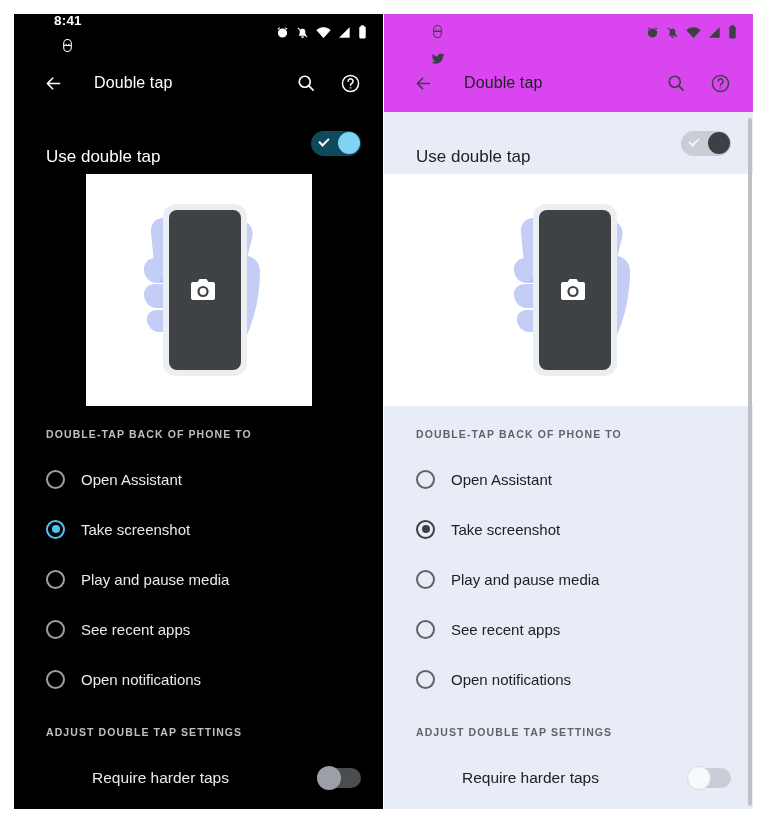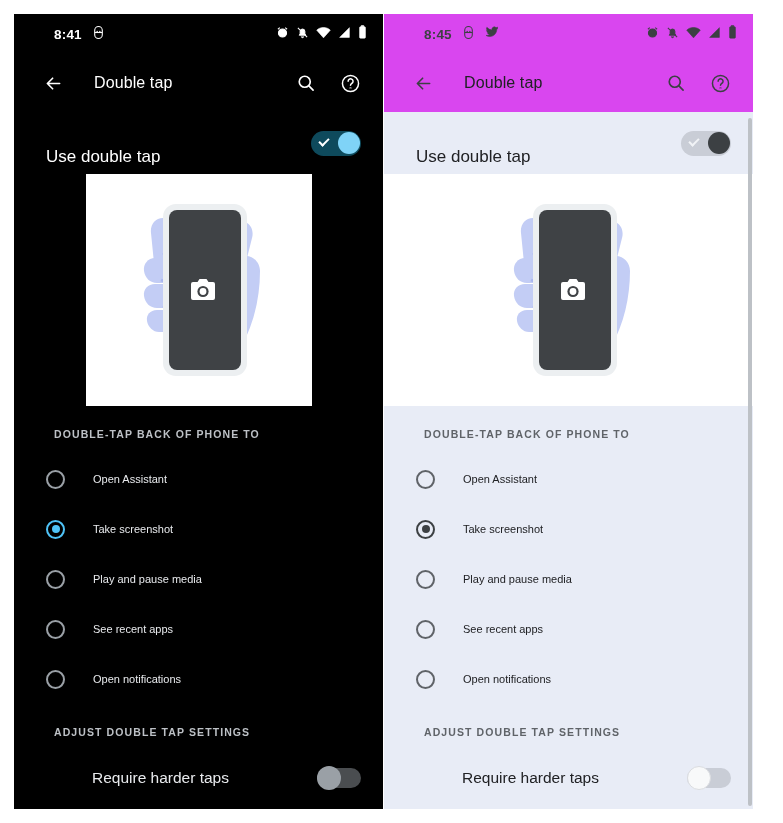--- a/index.html
+++ b/index.html
@@ -24,21 +24,21 @@
 
   
   .statusbar {
     height: 40px;
     display: flex;
     align-items: center;
     justify-content: space-between;
     padding: 0 16px 0 40px;
   }
   .sb-left, .sb-right { display: flex; align-items: center; }
-  .sb-left { gap: 10px; }
+  .sb-left { gap: 10px; flex-direction: column; }
   .sb-right { gap: 7px; }
   .sb-time {
     font-size: 13.5px;
     font-weight: 700;
     letter-spacing: .2px;
   }
   .dark .sb-time { color: #ffffff; }
   .light .sb-time { color: #3c4043; }
   .sb-ico { display: block; }
   .dark .sb-ico svg { fill: #ffffff; stroke: #ffffff; }
@@ -146,21 +146,20 @@
   }
   .dark .illus-card  { width: 226px; }
   .light .illus-card { width: 369px; }
 
   
   .section-head {
     font-size: 10.5px;
     font-weight: 700;
     letter-spacing: 1.1px;
     padding: 22px 0 14px 32px;
-    margin-left: 8px;
   }
   .dark .section-head  { color: #bdc1c6; }
   .light .section-head { color: #5f6368; }
 
   .list-area { }
   .dark .list-area  { background: #000000; }
   .light .list-area { background: #e8ecf6; }
 
   
   .radio-row {
@@ -185,22 +184,22 @@
   .radio.checked::after {
     content: "";
     position: absolute;
     left: 3.5px; top: 3.5px;
     width: 8px; height: 8px;
     border-radius: 50%;
   }
   .dark .radio.checked::after  { background: #4fc3f7; }
   .light .radio.checked::after { background: #3c4043; }
   .radio-label {
-    margin-left: 28px;
-    font-size: 11px;
+    margin-left: 16px;
+    font-size: 15px;
     text-align: center;
   }
   .dark .radio-label  { color: #e8eaed; }
   .light .radio-label { color: #202124; }
 
   
   .setting-row {
     display: flex;
     align-items: center;
     height: 52px;

